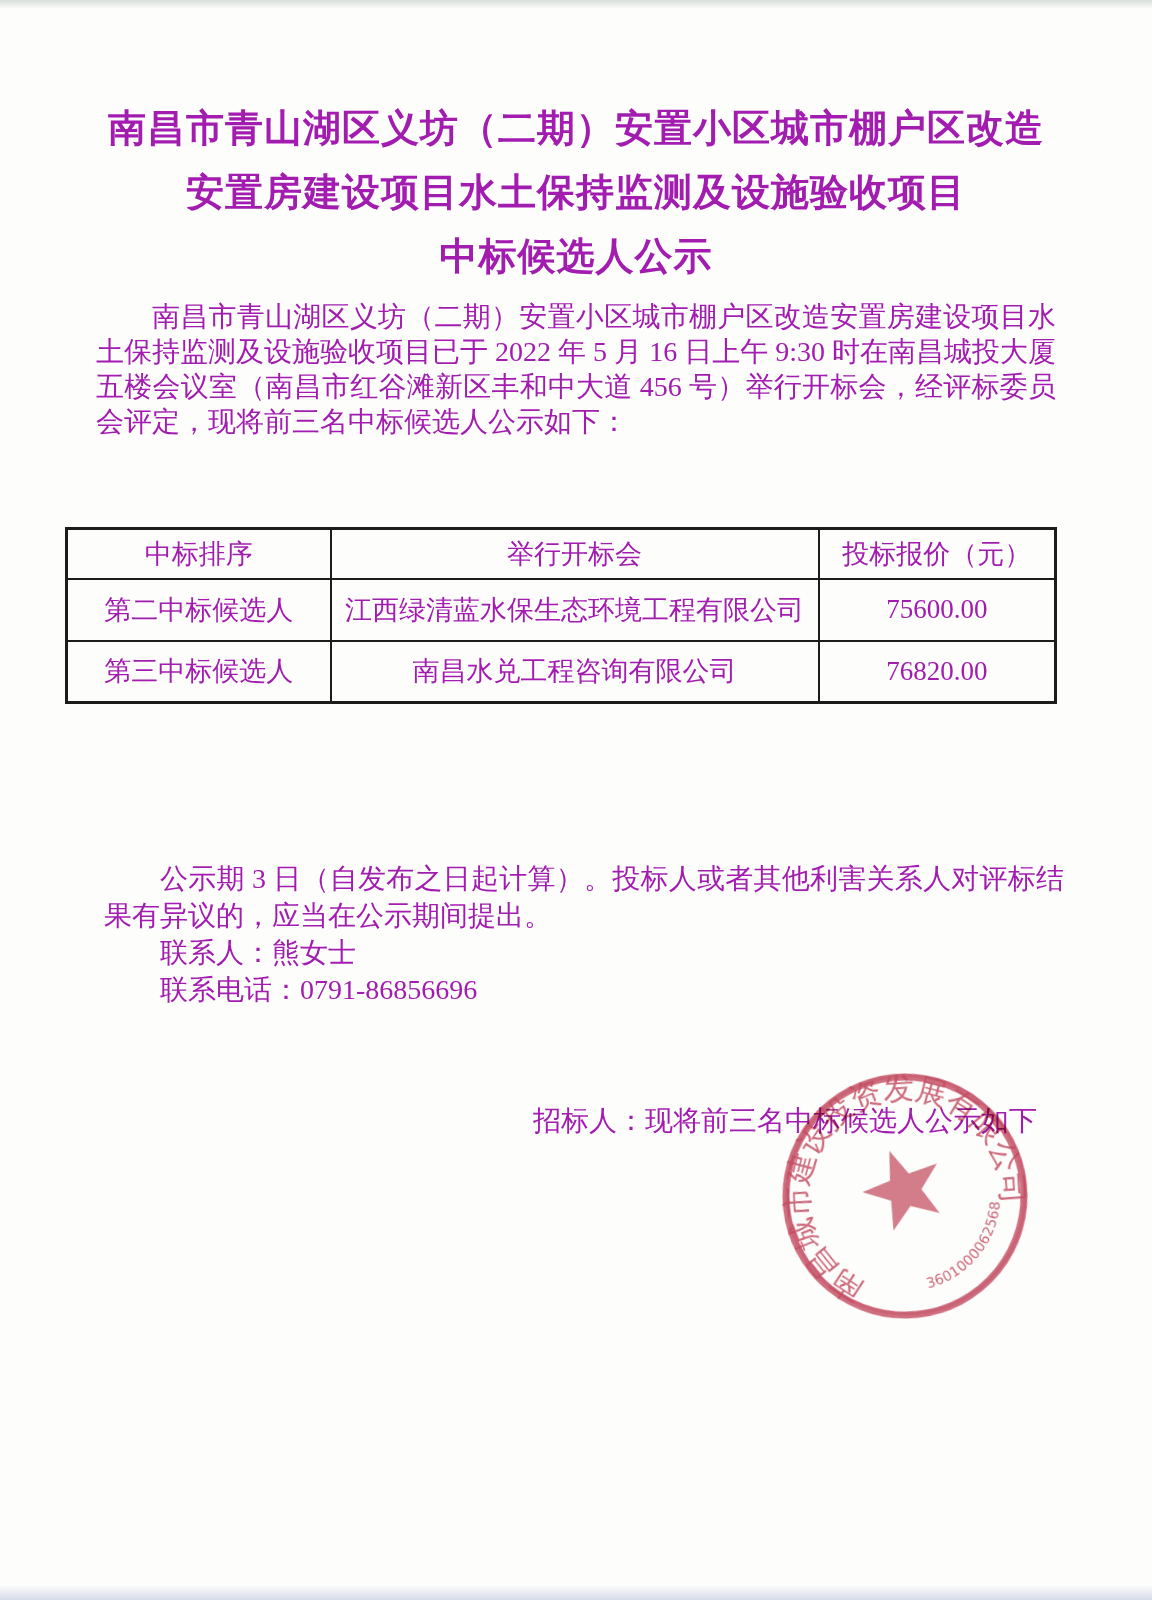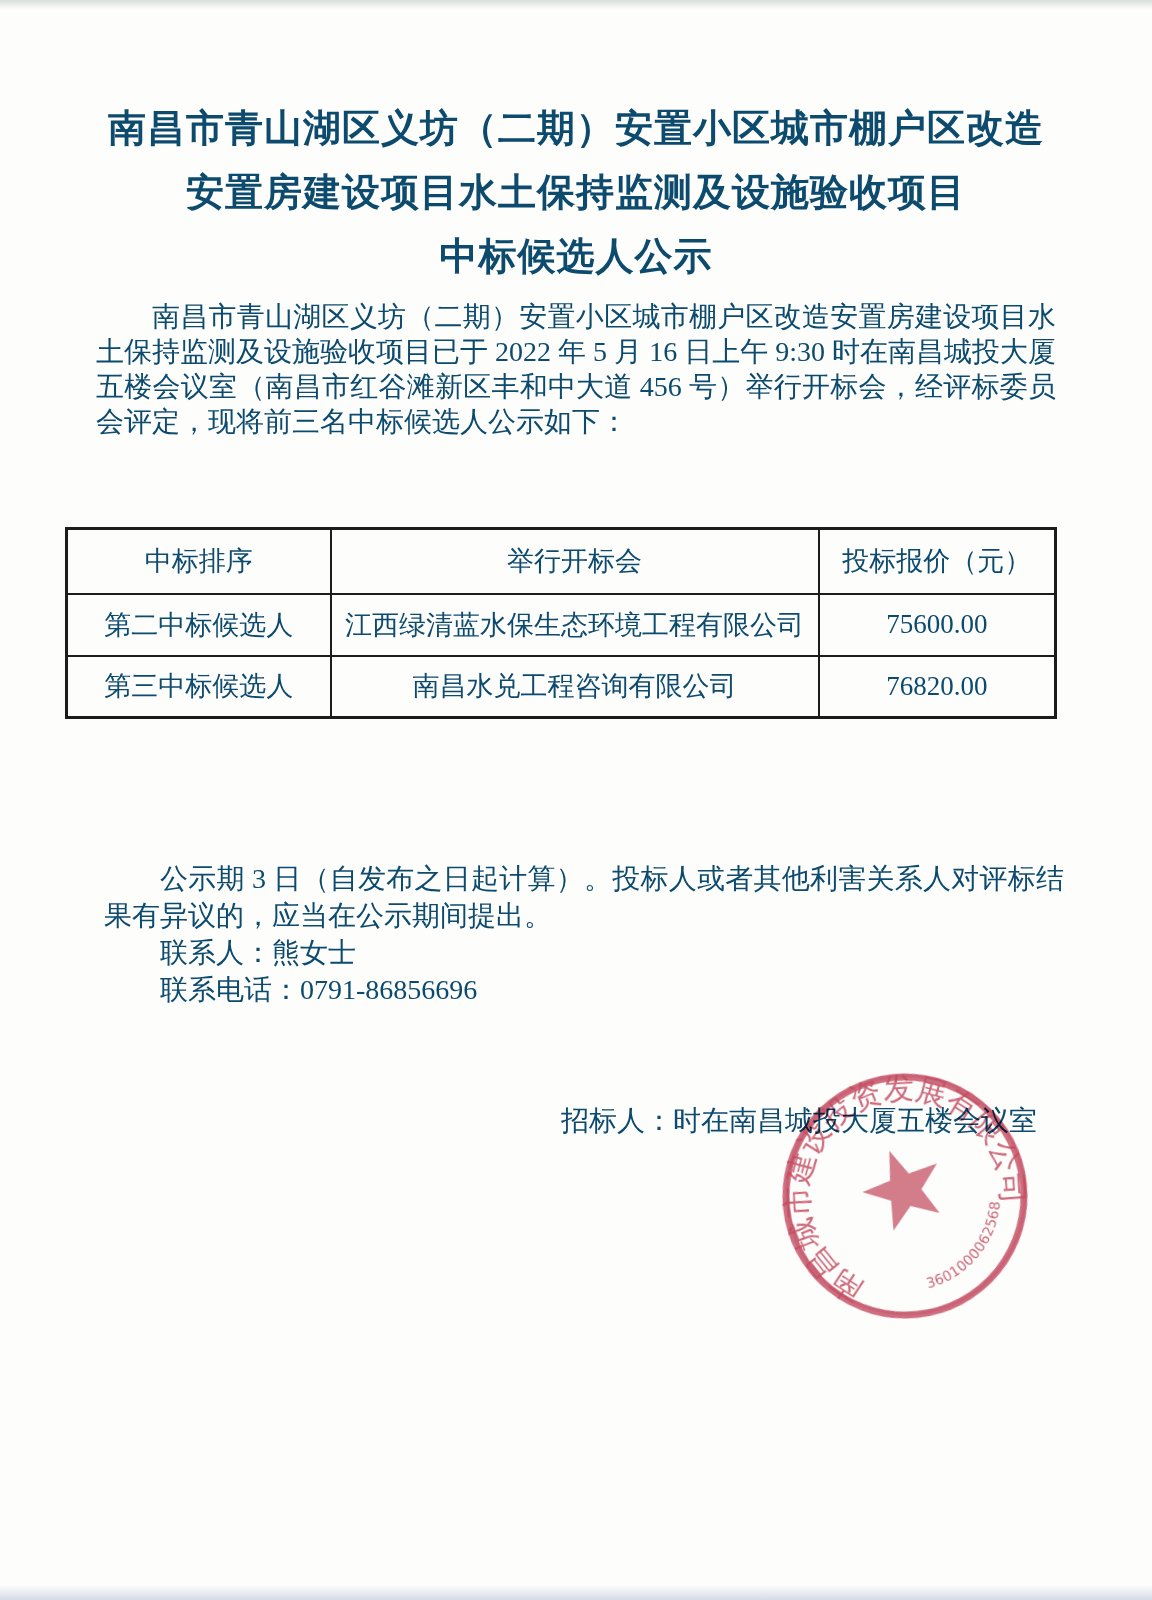--- a/index.html
+++ b/index.html
@@ -1,21 +1,21 @@
 <!DOCTYPE html>
 <html><head>
 <meta charset="utf-8">
 <style>
   html,body{margin:0;padding:0;background:#ffffff;}
   .page{
     position:relative;
     width:1152px;height:1600px;
     background:#fdfdfc;
     font-family:"Liberation Serif","DejaVu Serif",serif;
-    color:#0c4a6e;
+    color:#a21caf;
     overflow:hidden;
   }
   .edge{position:absolute;left:0;right:0;pointer-events:none;}
   .edge-top{top:0;height:9px;background:linear-gradient(180deg,rgba(140,160,145,.32),rgba(255,255,255,0));}
   .edge-bottom{bottom:0;height:15px;background:linear-gradient(0deg,rgba(120,140,185,.30),rgba(255,255,255,0));}
 
   .title{
     position:absolute;top:96px;left:0;width:100%;
     text-align:center;font-weight:bold;
     font-size:38px;line-height:64px;letter-spacing:1px;
@@ -33,21 +33,21 @@
   }
   table.bid-table col.c1{width:264px;}
   table.bid-table col.c2{width:488px;}
   table.bid-table col.c3{width:237px;}
   table.bid-table th,table.bid-table td{
     border:2px solid #1c1c1c;
     text-align:center;vertical-align:middle;
     font-weight:normal;padding:0;
     overflow:hidden;white-space:nowrap;
   }
-  table.bid-table thead tr{height:65px;}
+  table.bid-table thead tr{height:50px;}
   table.bid-table tbody tr{height:62px;}
 
   .notice-block{
     position:absolute;top:852px;left:96px;width:960px;margin:8px;
     font-size:28px;line-height:37px;text-align:justify;
   }
   .notice-block .notice{text-indent:2em;margin:0;}
   .notice-block .contact{margin:0;padding-left:2em;}
 
   .tenderer{
@@ -107,21 +107,21 @@
       </tr>
     </tbody>
   </table>
 
   <div class="notice-block">
     <p class="notice">公示期 3 日（自发布之日起计算）。投标人或者其他利害关系人对评标结果有异议的，应当在公示期间提出。</p>
     <p class="contact">联系人：熊女士</p>
     <p class="contact">联系电话：0791-86856696</p>
   </div>
 
-  <div class="tenderer">招标人：时在南昌城投大厦五楼会议室</div>
+  <div class="tenderer">招标人：现将前三名中标候选人公示如下</div>
 
   <svg class="seal" viewBox="0 0 306 306" xmlns="http://www.w3.org/2000/svg">
     <defs>
       <filter id="ink">
           <feGaussianBlur stdDeviation="0.7"></feGaussianBlur>
         </filter>
       <path id="rimPath" d="M 104.5 237 A 97 97 0 1 1 248.5 169.8" fill="none"></path>
       <path id="codePath" d="M 166.2 247.1 A 95 95 0 0 0 247.1 166.2" fill="none"></path>
     </defs>
     <g filter="url(#ink)">

